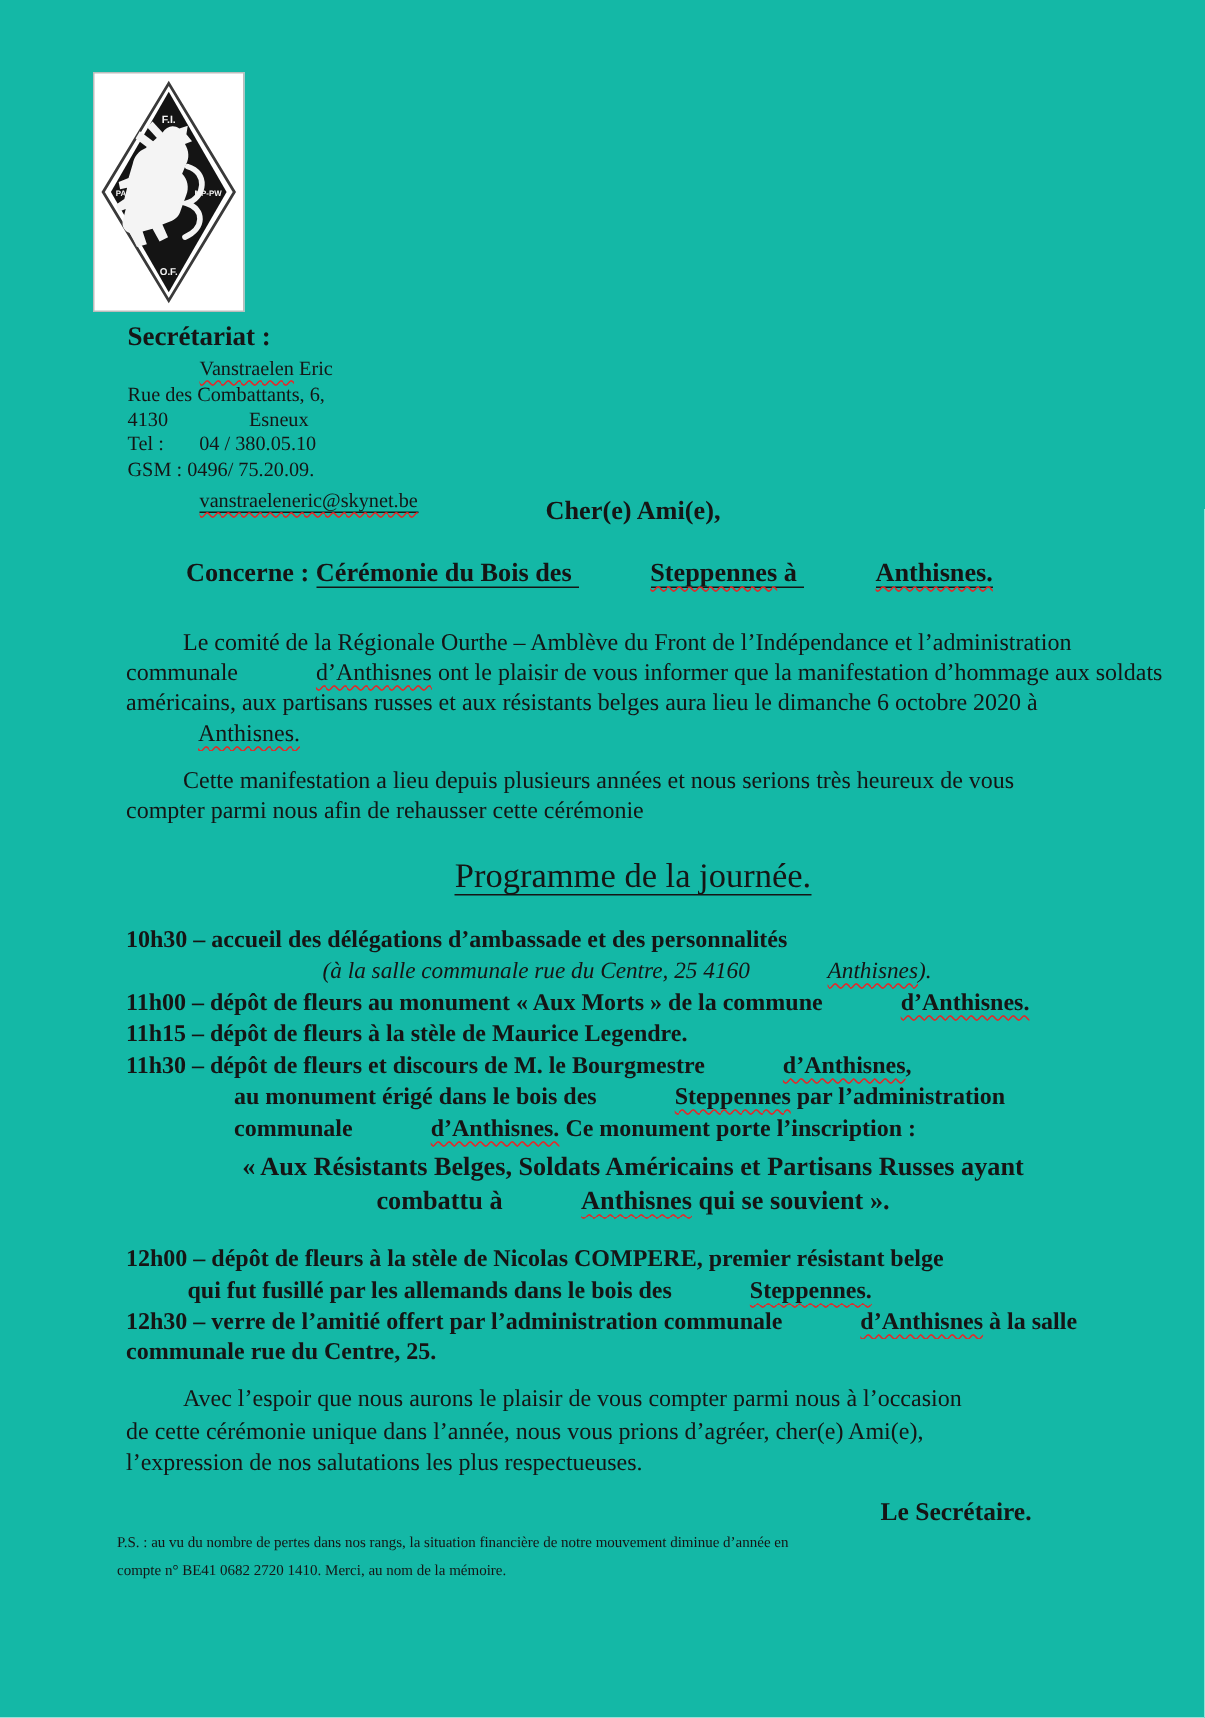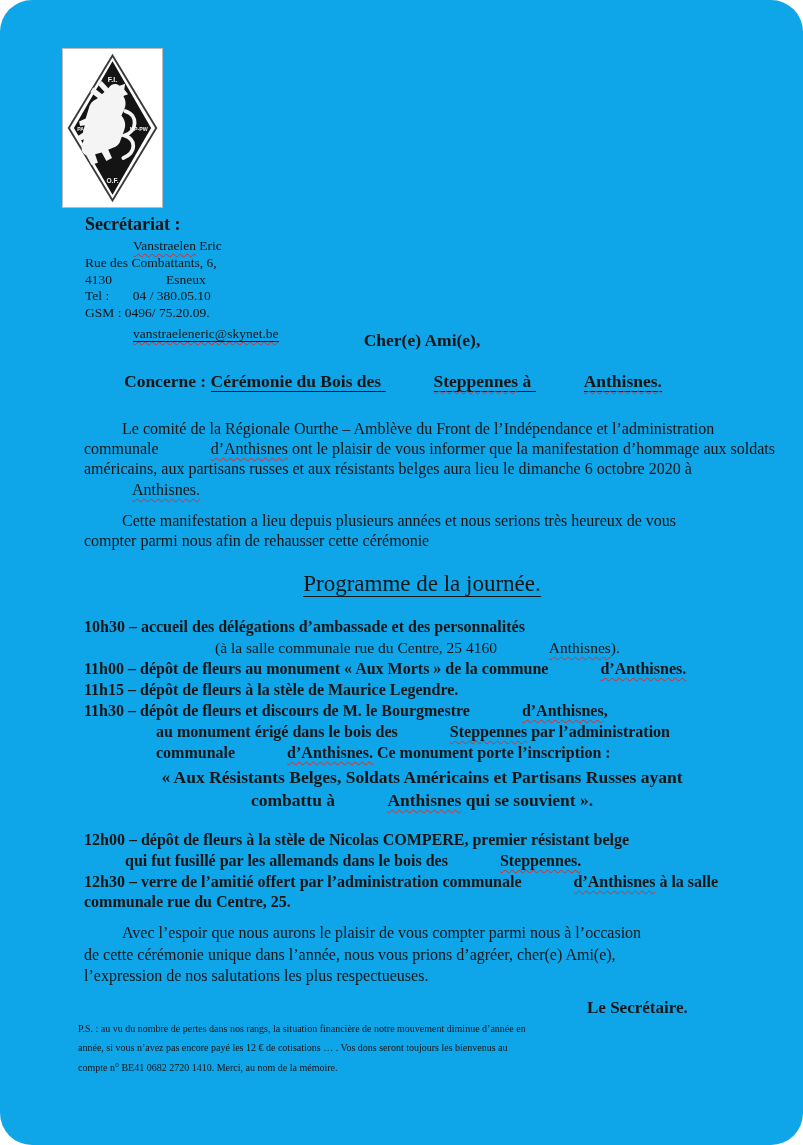--- a/index.html
+++ b/index.html
@@ -1,18 +1,18 @@
 <!DOCTYPE html>
 <html><head>
 <meta charset="utf-8">
 <style>
   html,body{margin:0;padding:0;background:#ffffff;}
   .page{
-    position:relative;width:803px;height:1145px;background:#0ea5e9;
-    font-family:"Liberation Serif","DejaVu Serif",serif;color:#151515;overflow:hidden;border-radius:32px;
+    position:relative;width:803px;height:1145px;background:#14b8a6;
+    font-family:"Liberation Serif","DejaVu Serif",serif;color:#151515;overflow:hidden;
   }
   .line{white-space:nowrap;}
   
   .spell{
     text-decoration:underline wavy #e02b2b;
     text-decoration-thickness:1px;
     text-underline-offset:2.5px;
     text-decoration-skip-ink:none;
     margin-left:48px;
   }
@@ -92,21 +92,21 @@
 
   <div class="second">
       <div class="line" style="padding-left: 38px;"><span>Cette manifestation a lieu depuis plusieurs années et nous serions très heureux de vous</span></div>
       <div class="line"><span>compter parmi nous afin de rehausser cette cérémonie</span></div>
     </div>
 
   <div class="prog-heading"><span>Programme de la journée.</span></div>
 
   <div class="programme">
       <div class="line"><span>10h30 – accueil des délégations d’ambassade et des personnalités</span></div>
-      <div class="line rg" style="padding-left: 131px;"><span>(à la salle communale rue du Centre, 25 4160 </span><span class="spell">Anthisnes</span><span>).</span></div>
+      <div class="line rg" style="padding-left: 131px; font-style: italic;"><span>(à la salle communale rue du Centre, 25 4160 </span><span class="spell">Anthisnes</span><span>).</span></div>
       <div class="line"><span>11h00 – dépôt de fleurs au monument « Aux Morts » de la commune </span><span class="spell">d’Anthisnes.</span></div>
       <div class="line"><span>11h15 – dépôt de fleurs à la stèle de Maurice Legendre.</span></div>
       <div class="line"><span>11h30 – dépôt de fleurs et discours de M. le Bourgmestre </span><span class="spell">d’Anthisnes</span><span>,</span></div>
       <div class="line" style="padding-left: 72px;"><span>au monument érigé dans le bois des </span><span class="spell">Steppennes</span><span> par l’administration</span></div>
       <div class="line" style="padding-left: 72px;"><span>communale </span><span class="spell">d’Anthisnes.</span><span> Ce monument porte l’inscription :</span></div>
     </div>
 
   <div class="inscription">
       <div class="line"><span>« Aux Résistants Belges, Soldats Américains et Partisans Russes ayant</span></div>
       <div class="line"><span>combattu à </span><span class="spell">Anthisnes</span><span> qui se souvient ».</span></div>
@@ -122,17 +122,16 @@
   <div class="closing">
       <div class="line" style="padding-left: 38px;"><span>Avec l’espoir que nous aurons le plaisir de vous compter parmi nous à l’occasion</span></div>
       <div class="line"><span>de cette cérémonie unique dans l’année, nous vous prions d’agréer, cher(e) Ami(e),</span></div>
       <div class="line"><span>l’expression de nos salutations les plus respectueuses.</span></div>
     </div>
 
   <div class="signature">Le Secrétaire.</div>
 
   <div class="ps">
       <div class="line"><span>P.S. : au vu du nombre de pertes dans nos rangs, la situation financière de notre mouvement diminue d’année en</span></div>
-      <div class="line"><span>année, si vous n’avez pas encore payé les 12 € de cotisations … . Vos dons seront toujours les bienvenus au</span></div>
       <div class="line"><span>compte n° BE41 0682 2720 1410. Merci, au nom de la mémoire.</span></div>
     </div>
 
 </div>
 
 </body></html>

